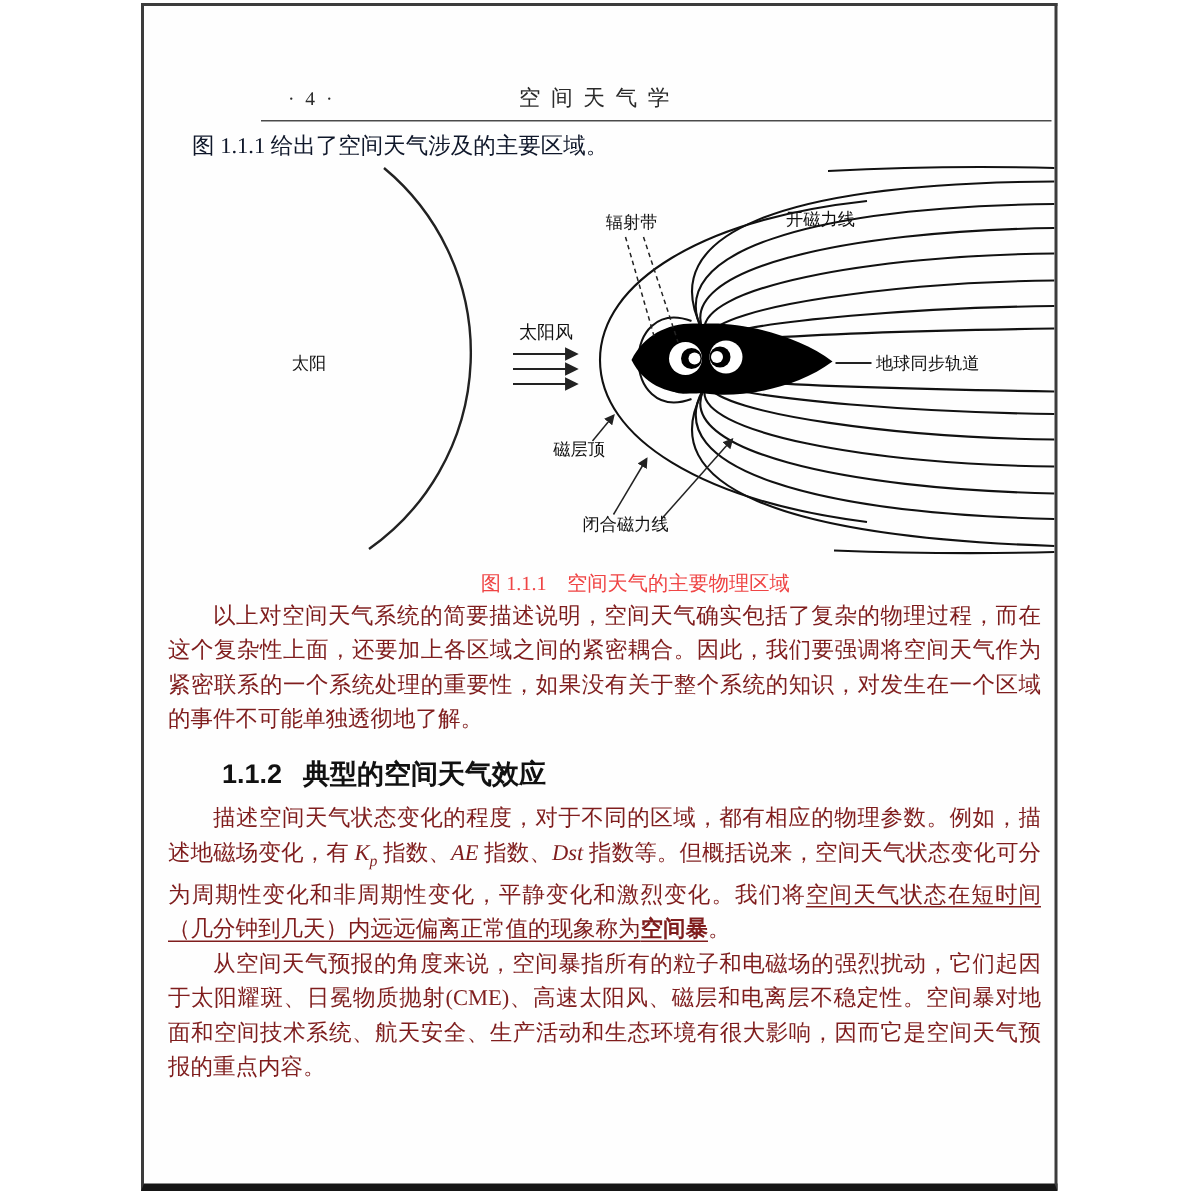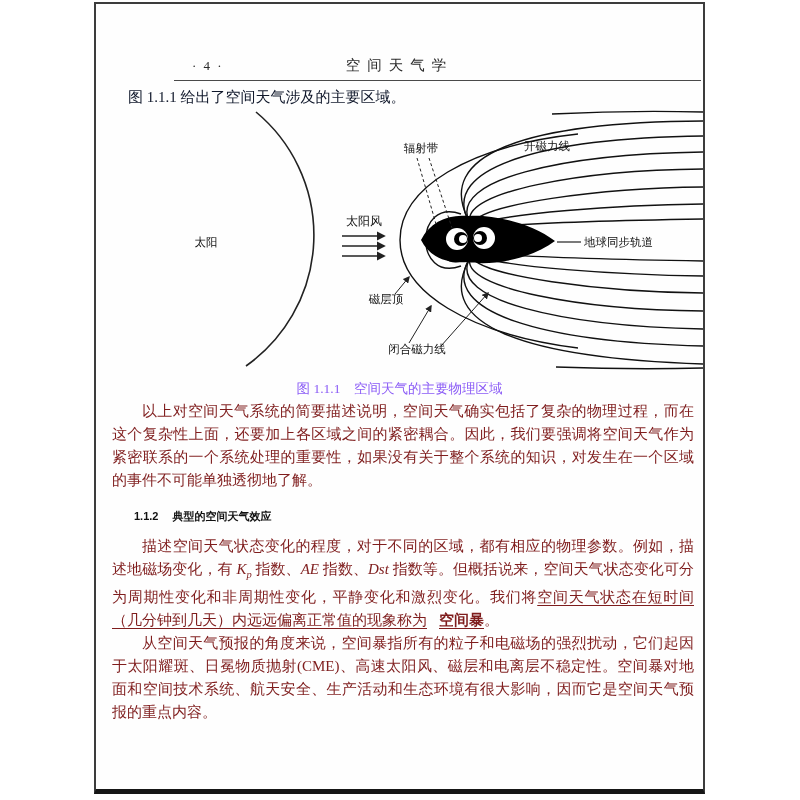--- a/index.html
+++ b/index.html
@@ -8,33 +8,33 @@
   .page{position:absolute;left:94px;top:2px;width:611px;height:792px;box-sizing:border-box;
         background:#fefefe;border:2px solid #3c3c3c;border-bottom:5px solid #161616;}
   .hdr-num{position:absolute;left:96px;top:54px;font-size:13px;letter-spacing:2px;color:#2a2a2a;}
   .hdr-title{position:absolute;left:0;top:52px;width:100%;text-align:center;font-size:14.5px;
         letter-spacing:7px;color:#2a2a2a;}
   .hdr-rule{position:absolute;left:78px;top:76px;width:527px;height:0;
         border-top:1.5px solid #4a4a4a;}
   .intro-line{position:absolute;left:32px;top:84px;font-size:15px;color:#0f172a;}
   .fig-svg{position:absolute;left:0;top:100px;width:607px;height:278px;}
   .fig-caption{position:absolute;left:0;top:376px;width:100%;text-align:center;
-        font-size:13.5px;color:#8b5cf6;}
+        font-size:13.5px;color:#ef4444;padding-left:24px;}
   .caption-gap{display:inline-block;width:1em;}
   .textblock{position:absolute;left:16px;top:396px;width:582px;}
   .textblock p{margin:0;font-size:15px;line-height:23px;text-align:justify;
         text-justify:inter-ideograph;text-indent:2em;color:#7f1d1d;}
   .section-heading{margin:14px 0 9px 0;font-family:"Liberation Sans", sans-serif;
-        font-weight:700;font-size:11px;line-height:20px;text-indent:2em;color:#111;}
+        font-weight:700;font-size:18px;line-height:20px;text-indent:2em;color:#111;}
   .section-heading .sec-num{margin-right:14px;}
   .s-n{font-style:normal;}
   .s-i{font-style:italic;}
   .s-isub{font-style:italic;vertical-align:sub;font-size:0.7em;}
   .s-u{text-decoration:underline;text-underline-offset:2.5px;}
-  .s-ub{text-decoration:underline;text-underline-offset:2.5px;font-weight:700;padding-left:12px;}
+  .s-ub{text-decoration:underline;text-underline-offset:2.5px;font-weight:700;}
   svg text{font-family:"Liberation Serif", serif;font-size:11.5px;fill:#111;}
   svg text.wind{font-size:12px;}
 </style>
 </head>
 <body>
 
 <div class="scan">
   <div class="page">
 
     <div class="hdr-num">· 4 ·</div>

